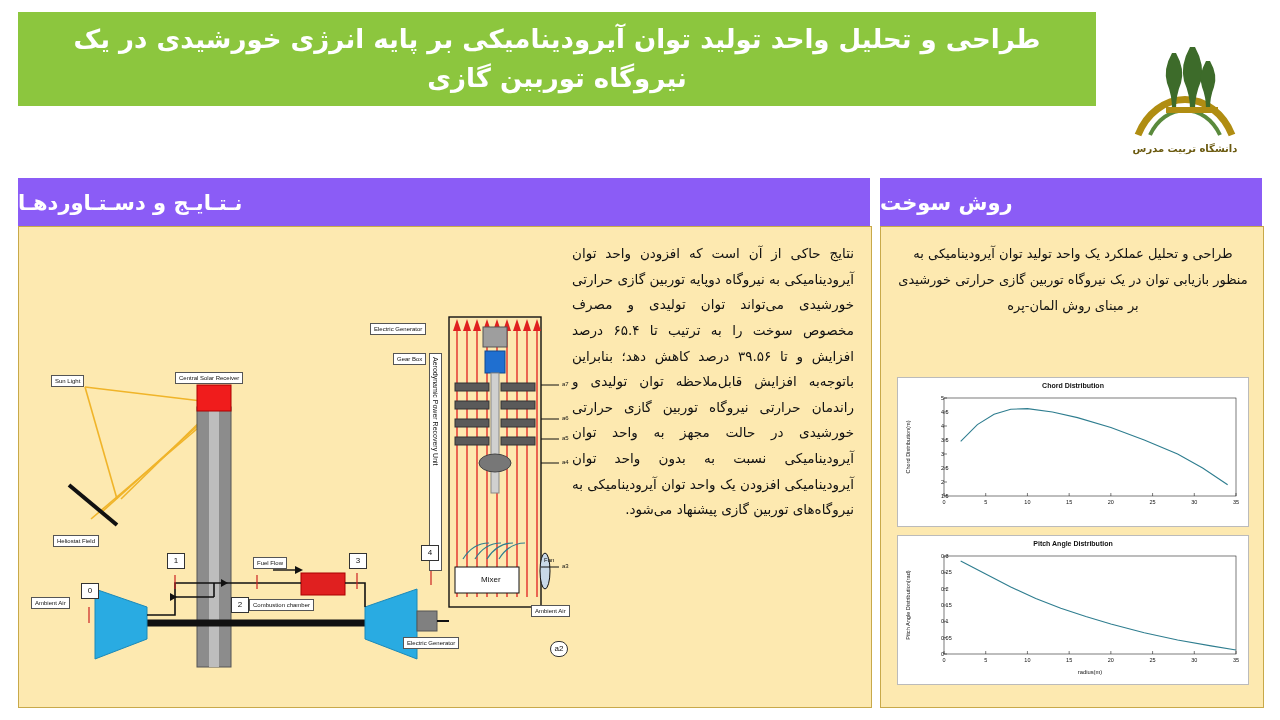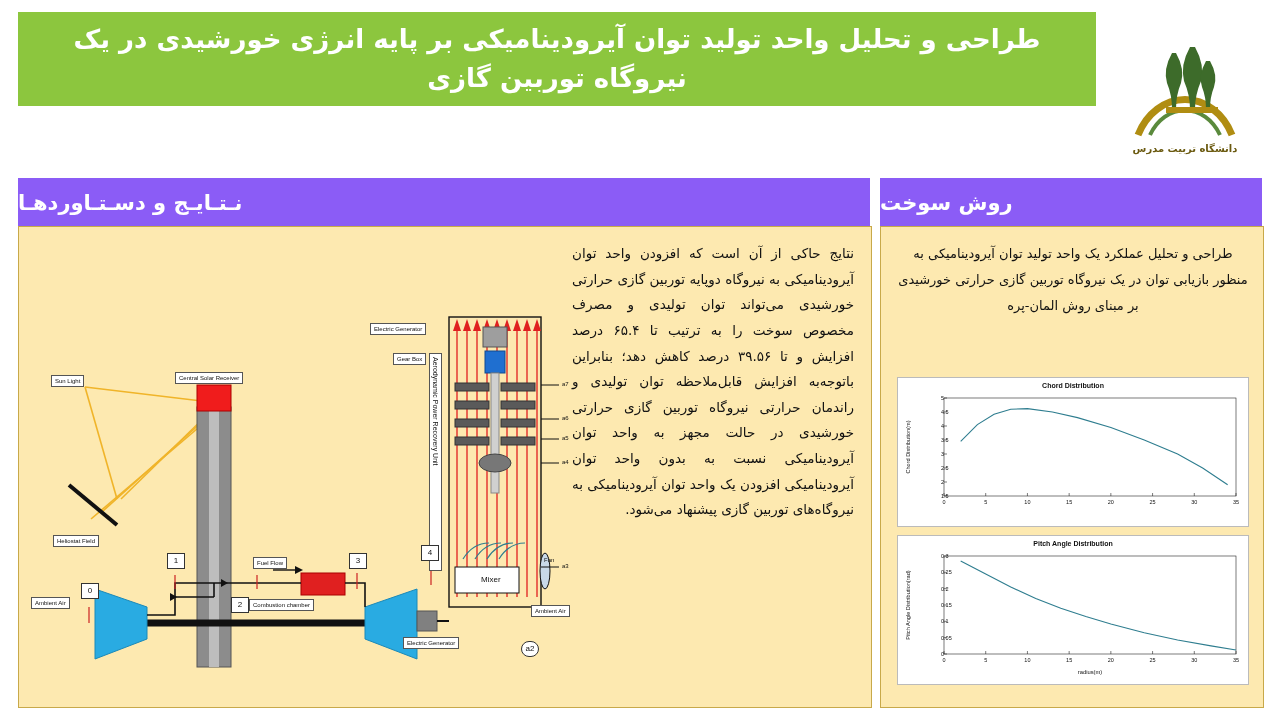--- a/index.html
+++ b/index.html
@@ -212,21 +212,21 @@
     <div class="numbox" style="left:142px;top:286px;">1</div>
     <div class="numbox" style="left:206px;top:330px;">2</div>
     <div class="numbox" style="left:324px;top:286px;">3</div>
     <div class="numbox" style="left:396px;top:278px;">4</div>
 
     <div class="lbl" style="left:534px;top:112px;border:none;background:transparent;">a7</div>
     <div class="lbl" style="left:534px;top:146px;border:none;background:transparent;">a6</div>
     <div class="lbl" style="left:534px;top:166px;border:none;background:transparent;">a5</div>
     <div class="lbl" style="left:534px;top:190px;border:none;background:transparent;">a4</div>
     <div class="lbl" style="left:534px;top:294px;border:none;background:transparent;">a3</div>
-    <div class="numbox" style="left:496px;top:374px;border-radius:8px;">a2</div>
+    <div class="numbox" style="left:525px;top:374px;border-radius:8px;">a2</div>
   </div>
 
 </div>
 
 <div class="panel" id="method-panel">
   <div class="fa-text" id="method-text">طراحی و تحلیل عملکرد یک واحد تولید توان آیرودینامیکی به منظور بازیابی توان در یک نیروگاه توربین گازی حرارتی خورشیدی بر مبنای روش المان-پره</div>
 
   <div class="mchart" id="chart-chord">
     <div class="mc-title">Chord Distribution</div>
     <svg id="chord-svg" width="350" height="148" viewBox="0 0 350 148">

